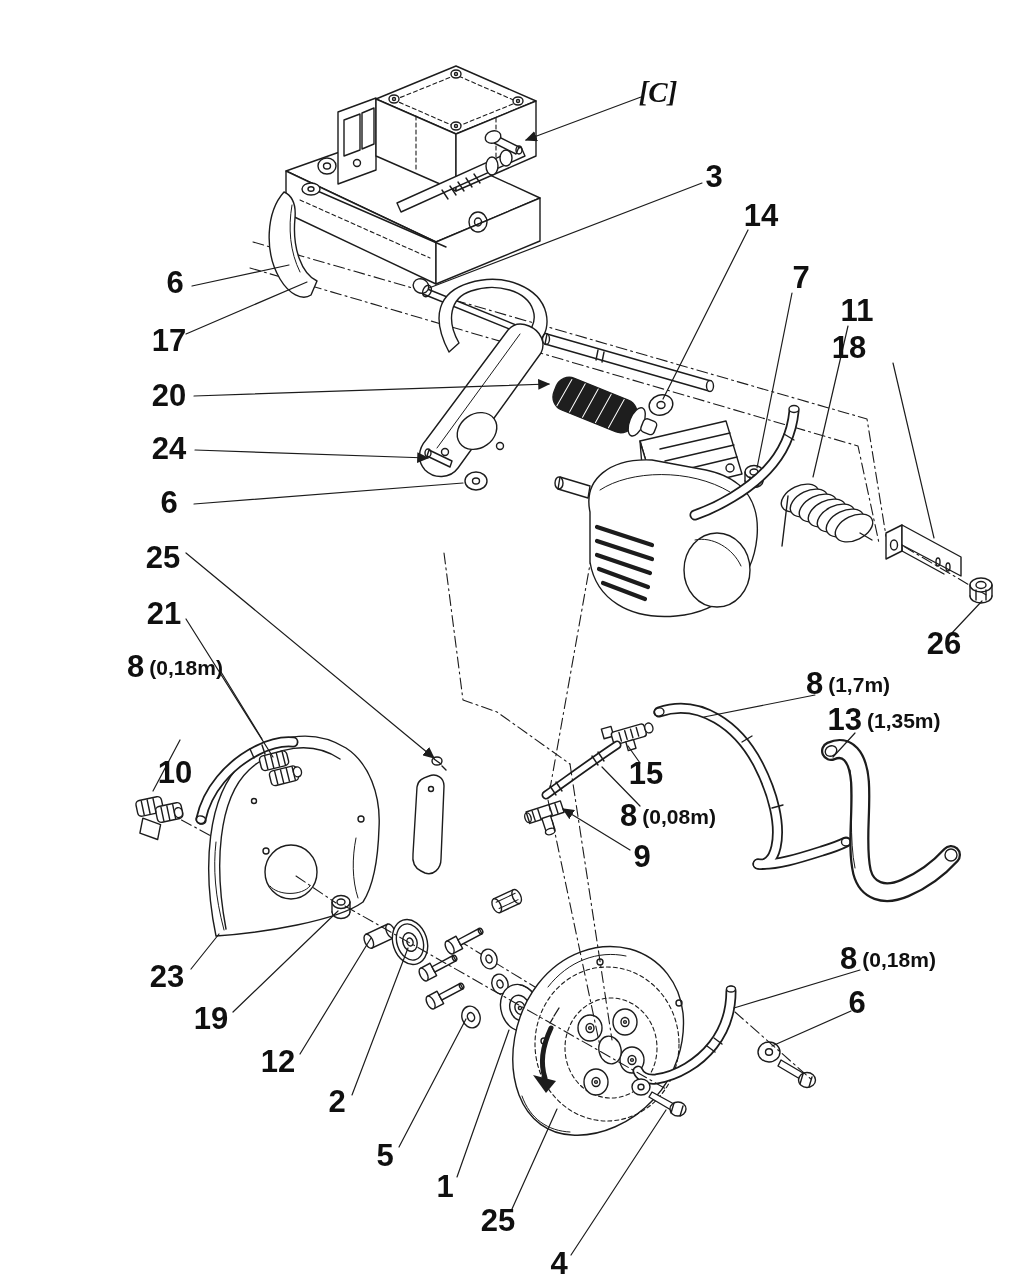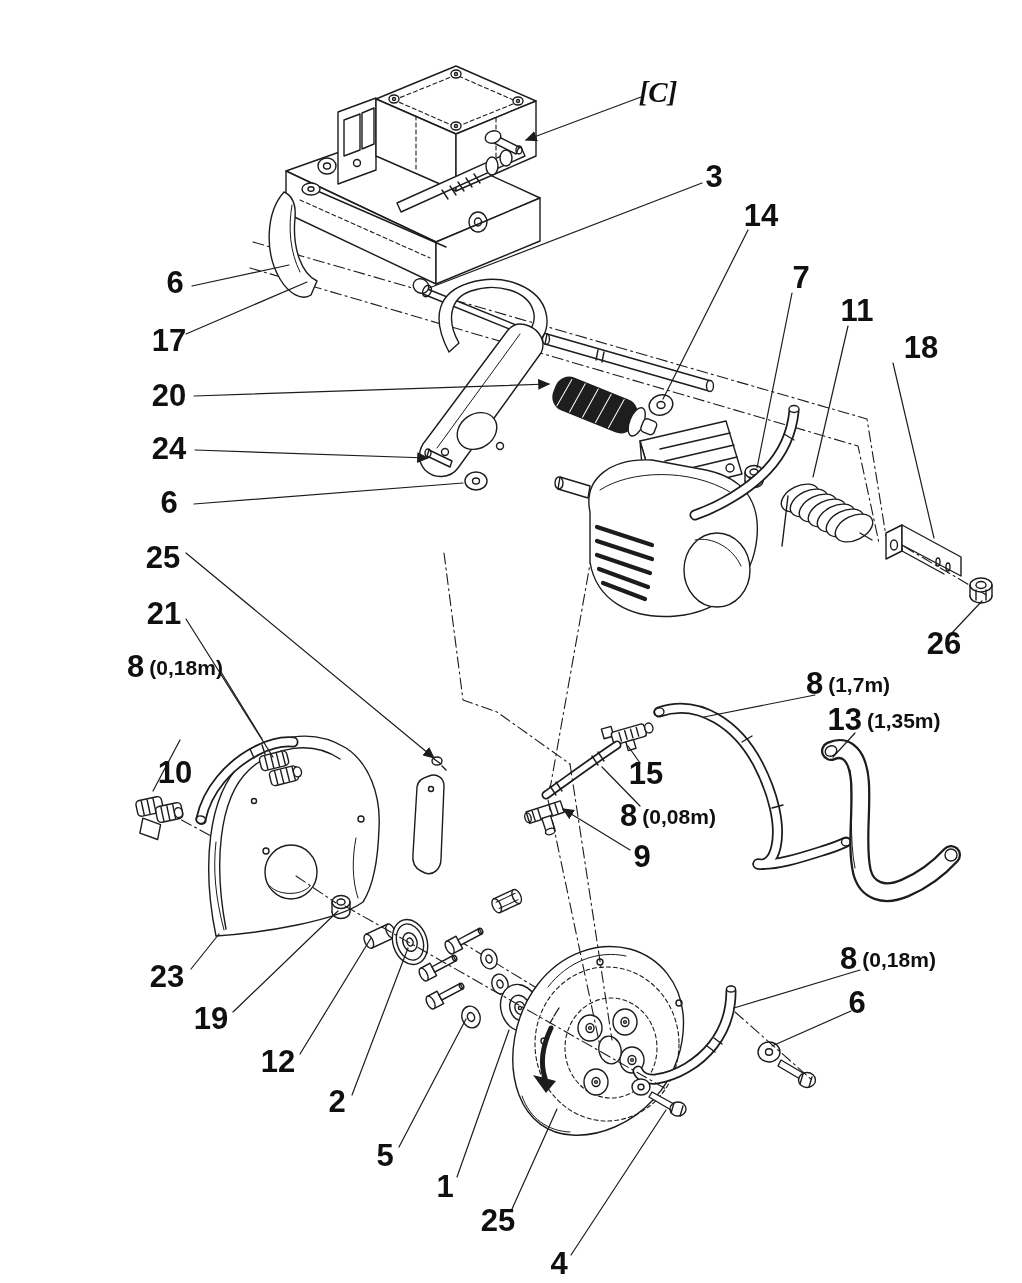--- a/index.html
+++ b/index.html
@@ -497,21 +497,21 @@
         <polyline points="851,1011 772,1046" class="leader"></polyline>
       </g>
   </svg>
 
   <div id="callouts">
       <div class="callout ref" style="left: 658px; top: 92px;"><span class="num">[C]</span></div>
       <div class="callout" style="left: 714px; top: 177px;"><span class="num">3</span></div>
       <div class="callout" style="left: 761px; top: 216px;"><span class="num">14</span></div>
       <div class="callout" style="left: 801px; top: 278px;"><span class="num">7</span></div>
       <div class="callout" style="left: 857px; top: 311px;"><span class="num">11</span></div>
-      <div class="callout" style="left: 921px; top: 348px;"><span class="num">18</span></div>
+      <div class="callout" style="left: 849px; top: 348px;"><span class="num">18</span></div>
       <div class="callout" style="left: 944px; top: 644px;"><span class="num">26</span></div>
       <div class="callout" style="left: 175px; top: 283px;"><span class="num">6</span></div>
       <div class="callout" style="left: 169px; top: 341px;"><span class="num">17</span></div>
       <div class="callout" style="left: 169px; top: 396px;"><span class="num">20</span></div>
       <div class="callout" style="left: 169px; top: 449px;"><span class="num">24</span></div>
       <div class="callout" style="left: 169px; top: 503px;"><span class="num">6</span></div>
       <div class="callout" style="left: 163px; top: 558px;"><span class="num">25</span></div>
       <div class="callout" style="left: 164px; top: 614px;"><span class="num">21</span></div>
       <div class="callout" style="left: 175px; top: 667px;"><span class="num">8</span><span class="suffix">(0,18m)</span></div>
       <div class="callout" style="left: 175px; top: 726px; margin-top: 47px;"><span class="num">10</span></div>

